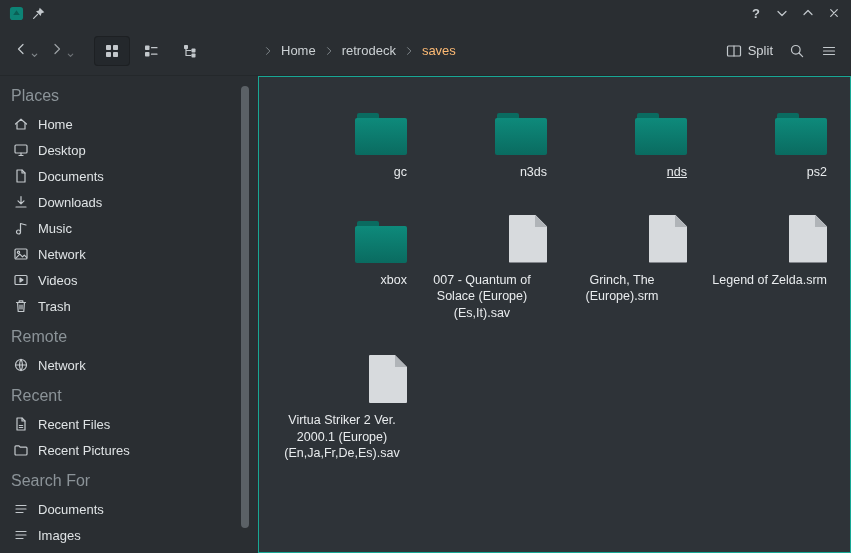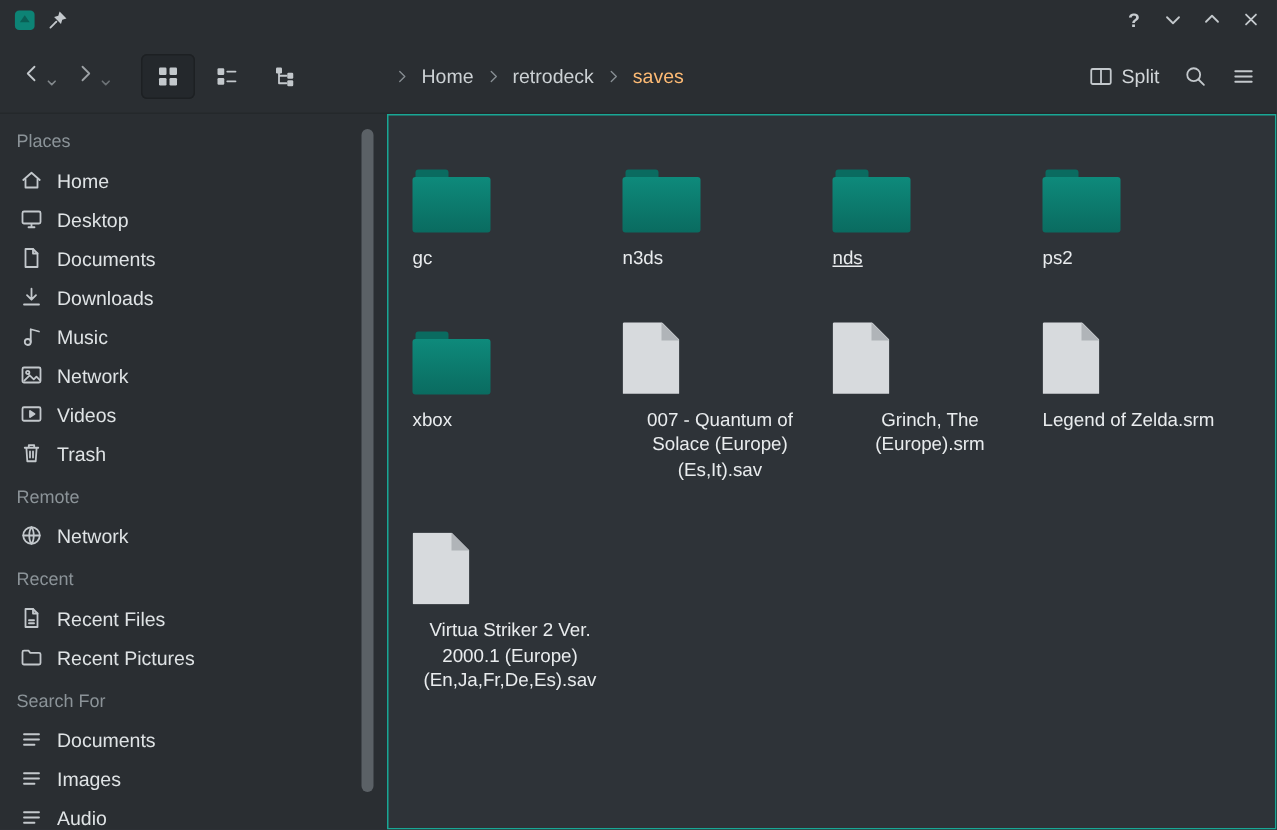--- a/index.html
+++ b/index.html
@@ -31,28 +31,28 @@
   .crumbs{position:absolute; left:262px; display:flex; align-items:center; gap:7px;}
   .crumb{color:#ccd1d4;}
   .crumb.current{color:#fdba74; font-weight:normal;}
   .crumb-chev{display:flex;}
   .right-tools{margin-left:auto; display:flex; align-items:center; gap:16px; padding-right:4px;}
   .split-btn{display:flex; align-items:flex-start; gap:6px; color:#d2d6d9;}
   .toolicon{display:flex;}
   
   .content{display:flex; height:477px;}
   .sidebar{width:232px; padding-top:2px; overflow:hidden;}
-  .section-title{color:#8b9398; font-size:12px; padding:9px 10px 6px 11px;}
+  .section-title{color:#8b9398; font-size:16px; padding:9px 10px 6px 11px;}
   .side-item{display:flex; align-items:center; gap:9px; height:26px; padding-left:13px; color:#dfe3e5;}
   .side-item .ic{width:16px; display:flex;}
   .scroll-gutter{width:26px; position:relative;}
   .scroll-handle{position:absolute; left:9px; top:10px; width:8px; height:442px; border-radius:4px; background:#5b6166;}
   .mainview{flex:1; border:1px solid var(--accent); background:var(--viewbg); padding:12px 0 0 12px; overflow:hidden;}
   .grid{display:grid; grid-template-columns:repeat(4,140px);}
-  .cell{display:flex; flex-direction:column; align-items:flex-start; padding:10px 4px 16px;}
+  .cell{display:flex; flex-direction:column; align-items:flex-end; padding:10px 4px 16px;}
   .icon-wrap{height:56px; display:flex; align-items:flex-end; justify-content:center;}
   .label{margin-top:9px; font-size:12.5px; line-height:1.32; text-align:center; max-width:130px; color:#e9ecee; overflow-wrap:break-word;}
   .cell.selected .label{text-decoration:underline;}
   
   .folder{width:52px; height:42px; position:relative;}
   .folder::before{content:""; position:absolute; left:2px; top:0; width:22px; height:8px;
     background:var(--folder-dark); border-radius:2px 2px 0 0;}
   .folder::after{content:""; position:absolute; left:0; top:5px; right:0; bottom:0;
     background:linear-gradient(180deg, var(--folder) 0%, var(--folder-dark) 100%); border-radius:2px;}
   

